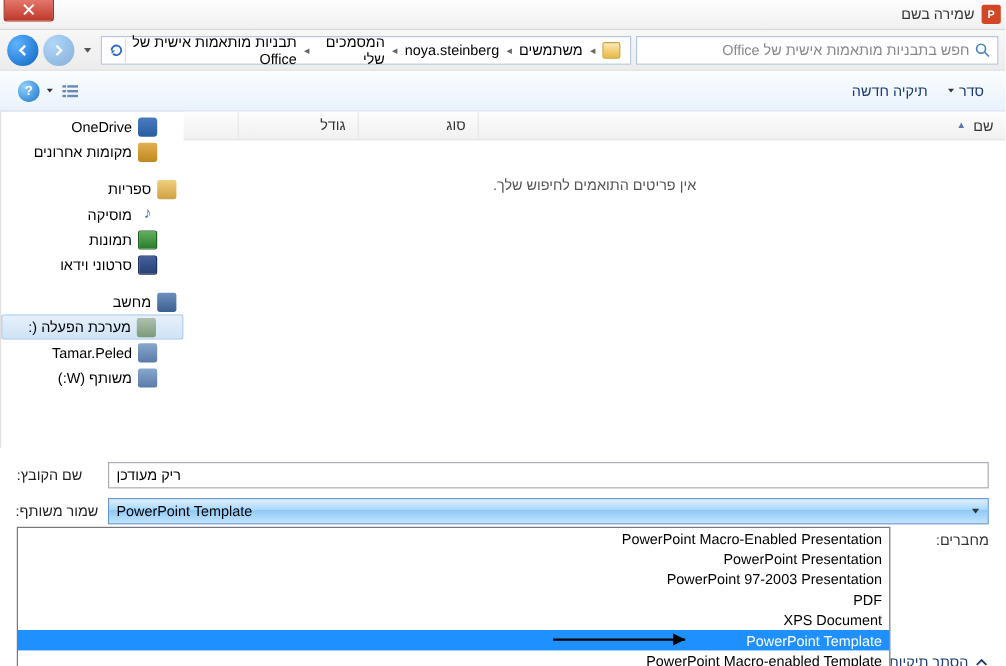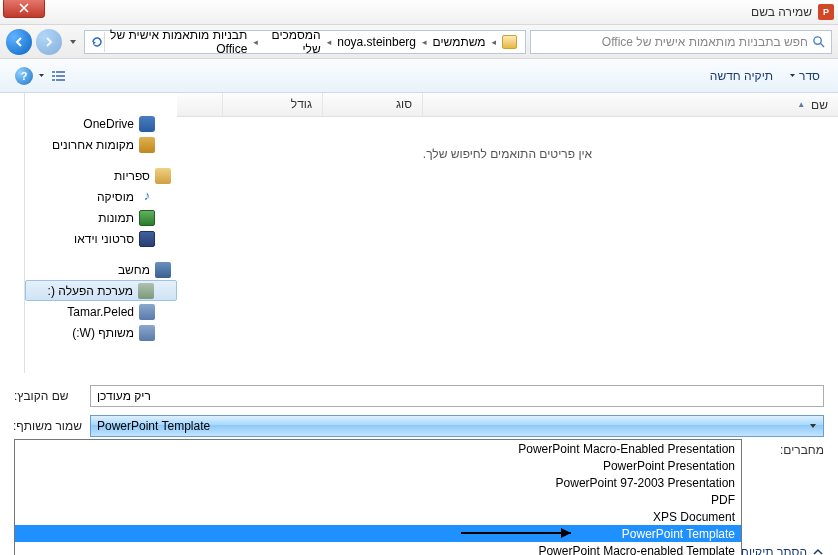--- a/index.html
+++ b/index.html
@@ -30,21 +30,21 @@
 
 .toolbar { height:34px; background:linear-gradient(#fafdff,#e9f2fb); border-bottom:1px solid #d0dae6; display:flex; align-items:center; padding:0 10px; font-size:12px; color:#1a3a70; }
 .toolbar .item { padding:0 8px; display:flex; align-items:center; gap:3px; }
 .toolbar .item svg.caret { width:7px; height:7px; fill:#333; }
 .toolbar .spacer { flex:1; }
 .toolbar .ic-btn { width:24px; height:22px; display:flex; align-items:center; justify-content:center; margin:0 2px; }
 .help-ic { width:18px; height:18px; border-radius:50%; background:radial-gradient(circle at 30% 30%,#8fd0ff,#1a74c7); color:#fff; display:flex; align-items:center; justify-content:center; font-size:11px; font-weight:bold; }
 
 
 .main { display:flex; height:280px; }
-.sidebar { width:153px; border-left:1px solid #e0e0e0; overflow-y:auto; font-size:12px; padding:20px 0; position:relative;margin-left:24px; }
+.sidebar { width:153px; border-left:1px solid #e0e0e0; overflow-y:auto; font-size:12px; padding:2px 0; position:relative; }
 .sidebar::-webkit-scrollbar { width:17px; }
 .sidebar::-webkit-scrollbar-track { background:#f0f0f0; }
 .sidebar::-webkit-scrollbar-thumb { background:#c7c7c7; border:1px solid #aaa; }
 .side-item { display:flex; align-items:center; height:21px; padding:0 6px; gap:5px; cursor:default; }
 .side-item.lvl1 { padding-right:22px; }
 .side-item.sel { background:linear-gradient(#e6f0fa,#cfe3f6); border:1px solid #9ec1e6; border-radius:2px; }
 .side-item .ic { width:16px; height:16px; flex-shrink:0; }
 .side-sep { height:10px; }
 .cloud-ic { background:linear-gradient(#4a7cc0,#2a5ca0); border-radius:3px; }
 .recent-ic { background:linear-gradient(#e0b050,#c08820); border-radius:2px; }

